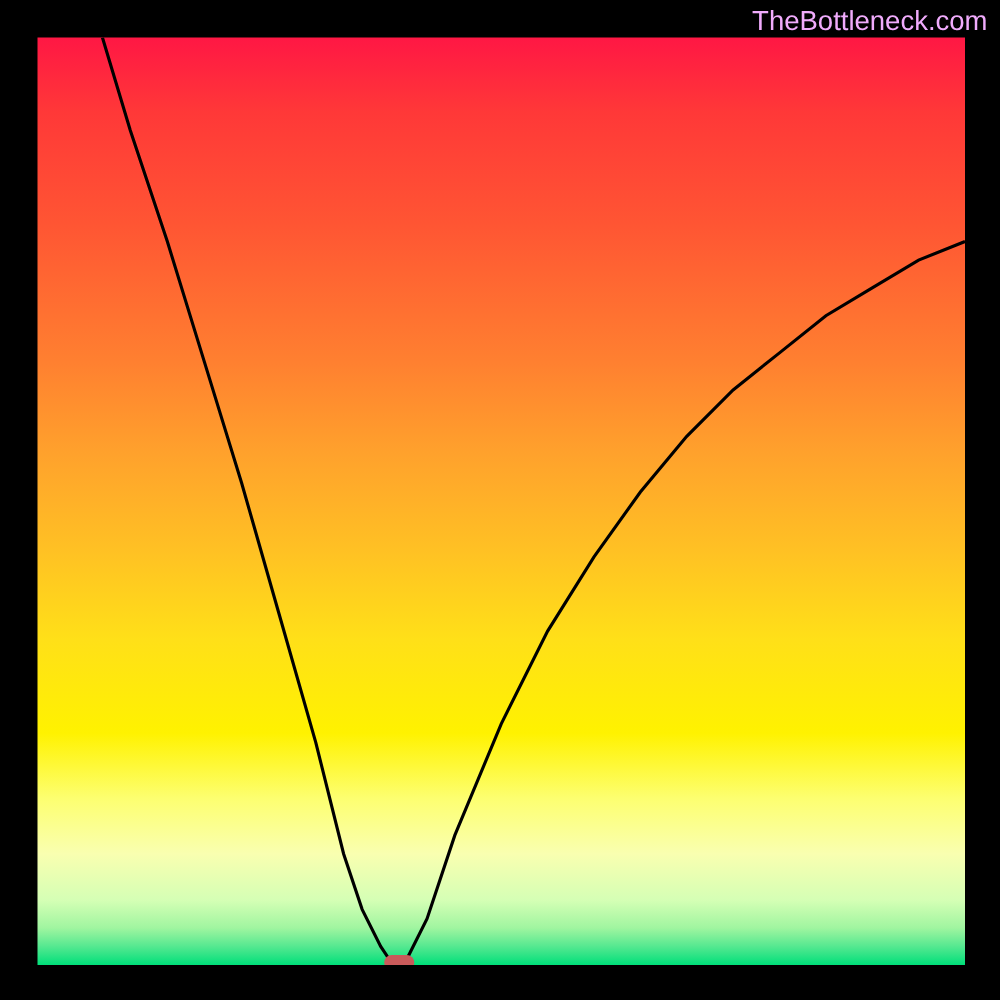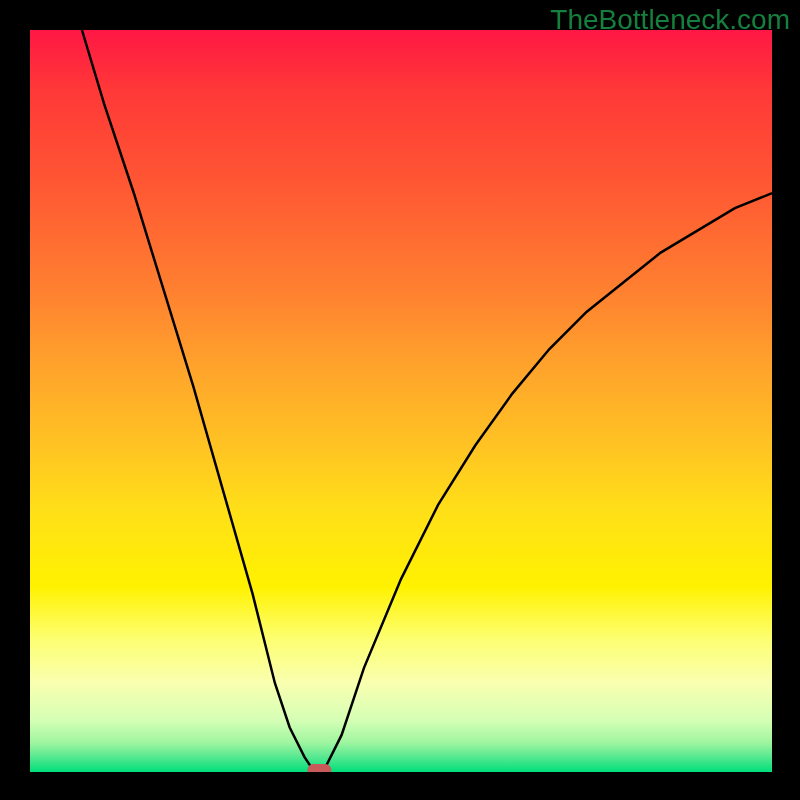--- a/index.html
+++ b/index.html
@@ -8,22 +8,22 @@
     height: 800px;
     background: #000;
     position: relative;
     font-family: Arial, sans-serif;
     overflow: hidden;
   }
   .watermark {
     position: absolute;
     top: 4px;
     right: 10px;
-    color: #15803d;
-    font-size: 28px;
+    color: #f0abfc;
+    font-size: 22px;
     font-weight: 500;
     z-index: 10;
     text-align: center;
   }
   .plot-area {
     position: absolute;
     left: 30px;
     top: 30px;
     width: 742px;
     height: 742px;

